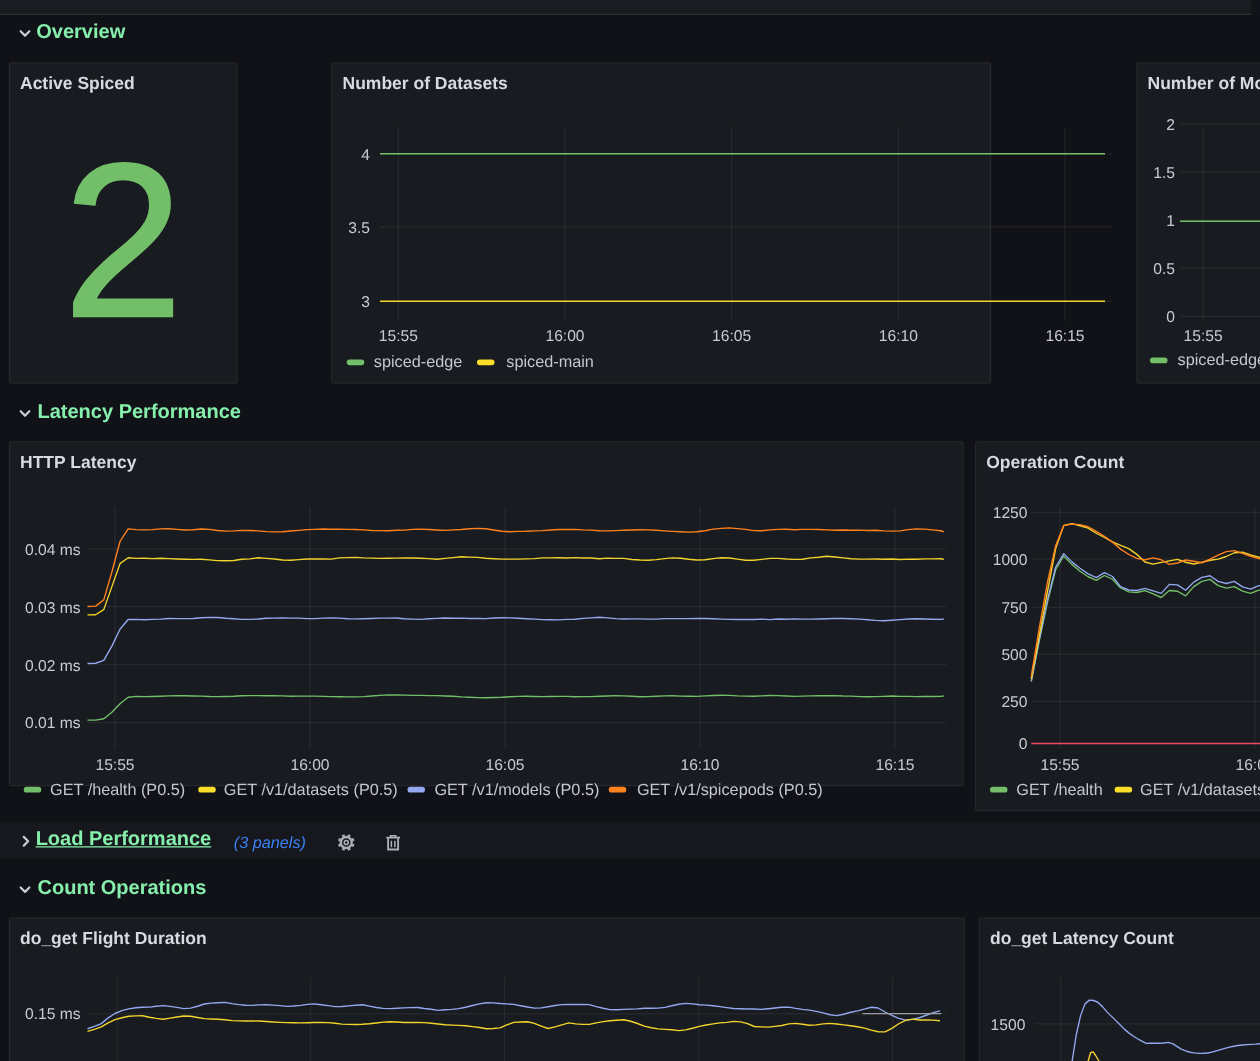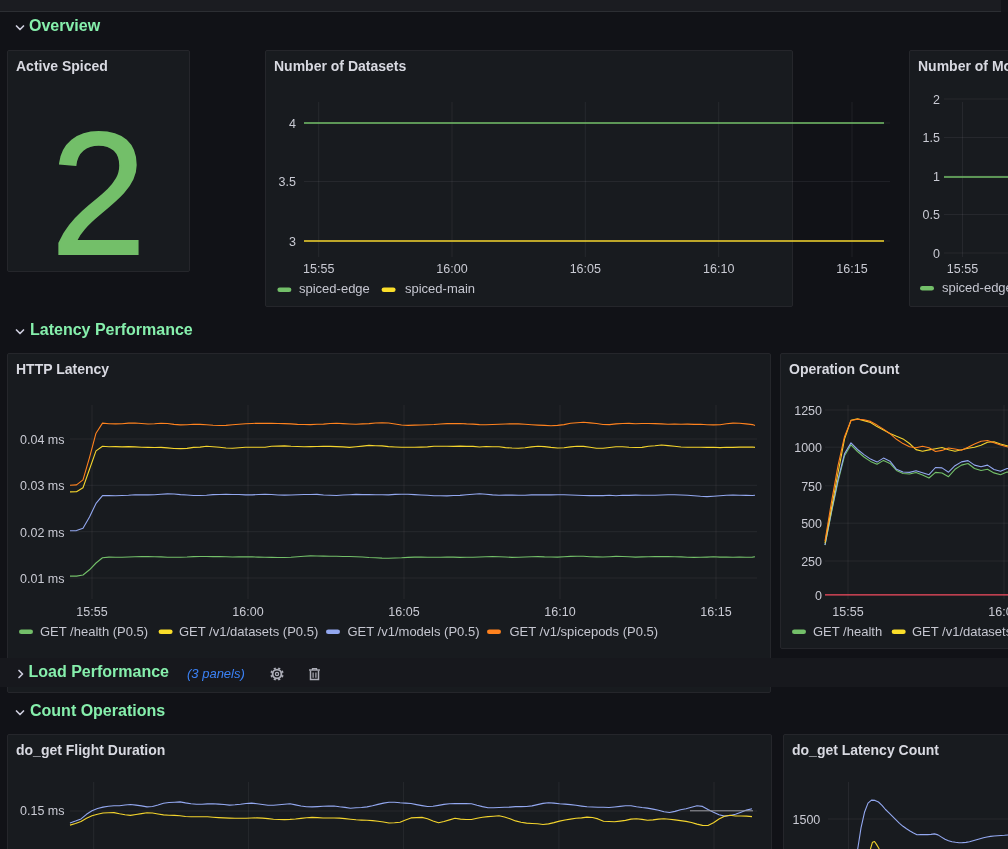--- a/index.html
+++ b/index.html
@@ -12,21 +12,21 @@
 </style></head>
 <body>
 <div style="position:absolute;left:0;top:0;width:1008px;height:12px;background:#1b1c21;border-bottom:1px solid #2c2e33;"></div>
 <div style="position:absolute;left:1001px;top:0;width:7px;height:12px;background:#131419;"></div>
 
 <div class="chev" style="left:14px;top:20px;"><svg width="12" height="12" viewBox="0 0 12 12">
       <path d="M2.5,4 L6,7.5 L9.5,4" fill="none" stroke="#ccccdc" stroke-width="1.7" stroke-linecap="round" stroke-linejoin="round"></path>
     </svg></div>
 <div class="rowtitle" style="left:29px;top:17px;">Overview</div>
 
-<div class="panel" style="left:7px;top:50px;width:183px;height:222px;">
+<div class="panel" style="left:7px;top:50px;width:183px;height:257px;">
   <div class="pt">Active Spiced</div>
   <div style="position:absolute;left:0;top:43px;width:181px;text-align:center;font-size:175px;font-weight:400;color:#73bf69;line-height:200px;transform:scaleX(0.98);-webkit-text-stroke:2px #73bf69;">2</div>
 </div>
 
 <div class="panel" style="left:265px;top:50px;width:528px;height:257px;">
   <div class="pt">Number of Datasets</div>
   <div class="csvg"><svg width="634" height="255" viewBox="0 0 634 255">
         <line x1="53.7" y1="52" x2="53.7" y2="207" stroke="rgba(204,204,220,0.08)" stroke-width="1"></line>
         <line x1="187" y1="52" x2="187" y2="207" stroke="rgba(204,204,220,0.08)" stroke-width="1"></line>
         <line x1="320.3" y1="52" x2="320.3" y2="207" stroke="rgba(204,204,220,0.08)" stroke-width="1"></line>
@@ -73,21 +73,21 @@
         <rect x="11" y="236" width="14" height="4.6" rx="2.3" fill="#73bf69"></rect>
         <text x="33" y="242" font-size="13" fill="#c5c6d0">spiced-edge</text>
       </svg></div>
 </div>
 
 <div class="chev" style="left:14px;top:324px;"><svg width="12" height="12" viewBox="0 0 12 12">
       <path d="M2.5,4 L6,7.5 L9.5,4" fill="none" stroke="#ccccdc" stroke-width="1.7" stroke-linecap="round" stroke-linejoin="round"></path>
     </svg></div>
 <div class="rowtitle" style="left:30px;top:321px;">Latency Performance</div>
 
-<div class="panel" style="left:7px;top:353px;width:764px;height:340px;">
+<div class="panel" style="left:7px;top:353px;width:764px;height:276px;">
   <div class="pt">HTTP Latency</div>
   <div class="csvg"><svg width="762" height="294" viewBox="0 0 762 294">
         <line x1="85" y1="52" x2="85" y2="246" stroke="rgba(204,204,220,0.08)" stroke-width="1"></line>
         <line x1="241" y1="52" x2="241" y2="246" stroke="rgba(204,204,220,0.08)" stroke-width="1"></line>
         <line x1="397" y1="52" x2="397" y2="246" stroke="rgba(204,204,220,0.08)" stroke-width="1"></line>
         <line x1="553" y1="52" x2="553" y2="246" stroke="rgba(204,204,220,0.08)" stroke-width="1"></line>
         <line x1="709" y1="52" x2="709" y2="246" stroke="rgba(204,204,220,0.08)" stroke-width="1"></line>
         <line x1="63" y1="86" x2="750" y2="86" stroke="rgba(204,204,220,0.08)" stroke-width="1"></line>
         <text x="57.5" y="90.8" text-anchor="end" font-size="12.5" fill="#c9cad3">0.04 ms</text>
         <line x1="63" y1="132.3" x2="750" y2="132.3" stroke="rgba(204,204,220,0.08)" stroke-width="1"></line>
@@ -150,21 +150,21 @@
         <text x="33" y="282.9" font-size="13" fill="#c5c6d0">GET /health</text>
         <rect x="111.7" y="276.4" width="14" height="4.6" rx="2.3" fill="#fade2a"></rect>
         <text x="132" y="282.9" font-size="13" fill="#c5c6d0">GET /v1/datasets</text>
       </svg></div>
 </div>
 
 <div style="position:absolute;left:0;top:658px;width:1008px;height:29px;background:#17181d;"></div>
 <div class="chev" style="left:15px;top:666px;"><svg width="12" height="12" viewBox="0 0 12 12">
       <path d="M4,2.5 L7.5,6 L4,9.5" fill="none" stroke="#ccccdc" stroke-width="1.7" stroke-linecap="round" stroke-linejoin="round"></path>
     </svg></div>
-<div class="rowtitle" style="left:28.5px;top:663px;">Load Performance</div>
+<div class="rowtitle" style="left:28.5px;top:663px;text-decoration:underline;">Load Performance</div>
 <div style="position:absolute;left:187px;top:666px;font-size:13px;font-style:italic;color:#3b82f6;">(3 panels)</div>
 <div style="position:absolute;left:270px;top:667px;"><svg width="14" height="14" viewBox="0 0 14 14">
       <line x1="11.62" y1="8.91" x2="13.19" y2="9.56" stroke="#adaeb8" stroke-width="2.2"></line>
       <line x1="8.91" y1="11.62" x2="9.56" y2="13.19" stroke="#adaeb8" stroke-width="2.2"></line>
       <line x1="5.09" y1="11.62" x2="4.44" y2="13.19" stroke="#adaeb8" stroke-width="2.2"></line>
       <line x1="2.38" y1="8.91" x2="0.81" y2="9.56" stroke="#adaeb8" stroke-width="2.2"></line>
       <line x1="2.38" y1="5.09" x2="0.81" y2="4.44" stroke="#adaeb8" stroke-width="2.2"></line>
       <line x1="5.09" y1="2.38" x2="4.44" y2="0.81" stroke="#adaeb8" stroke-width="2.2"></line>
       <line x1="8.91" y1="2.38" x2="9.56" y2="0.81" stroke="#adaeb8" stroke-width="2.2"></line>
       <line x1="11.62" y1="5.09" x2="13.19" y2="4.44" stroke="#adaeb8" stroke-width="2.2"></line>

